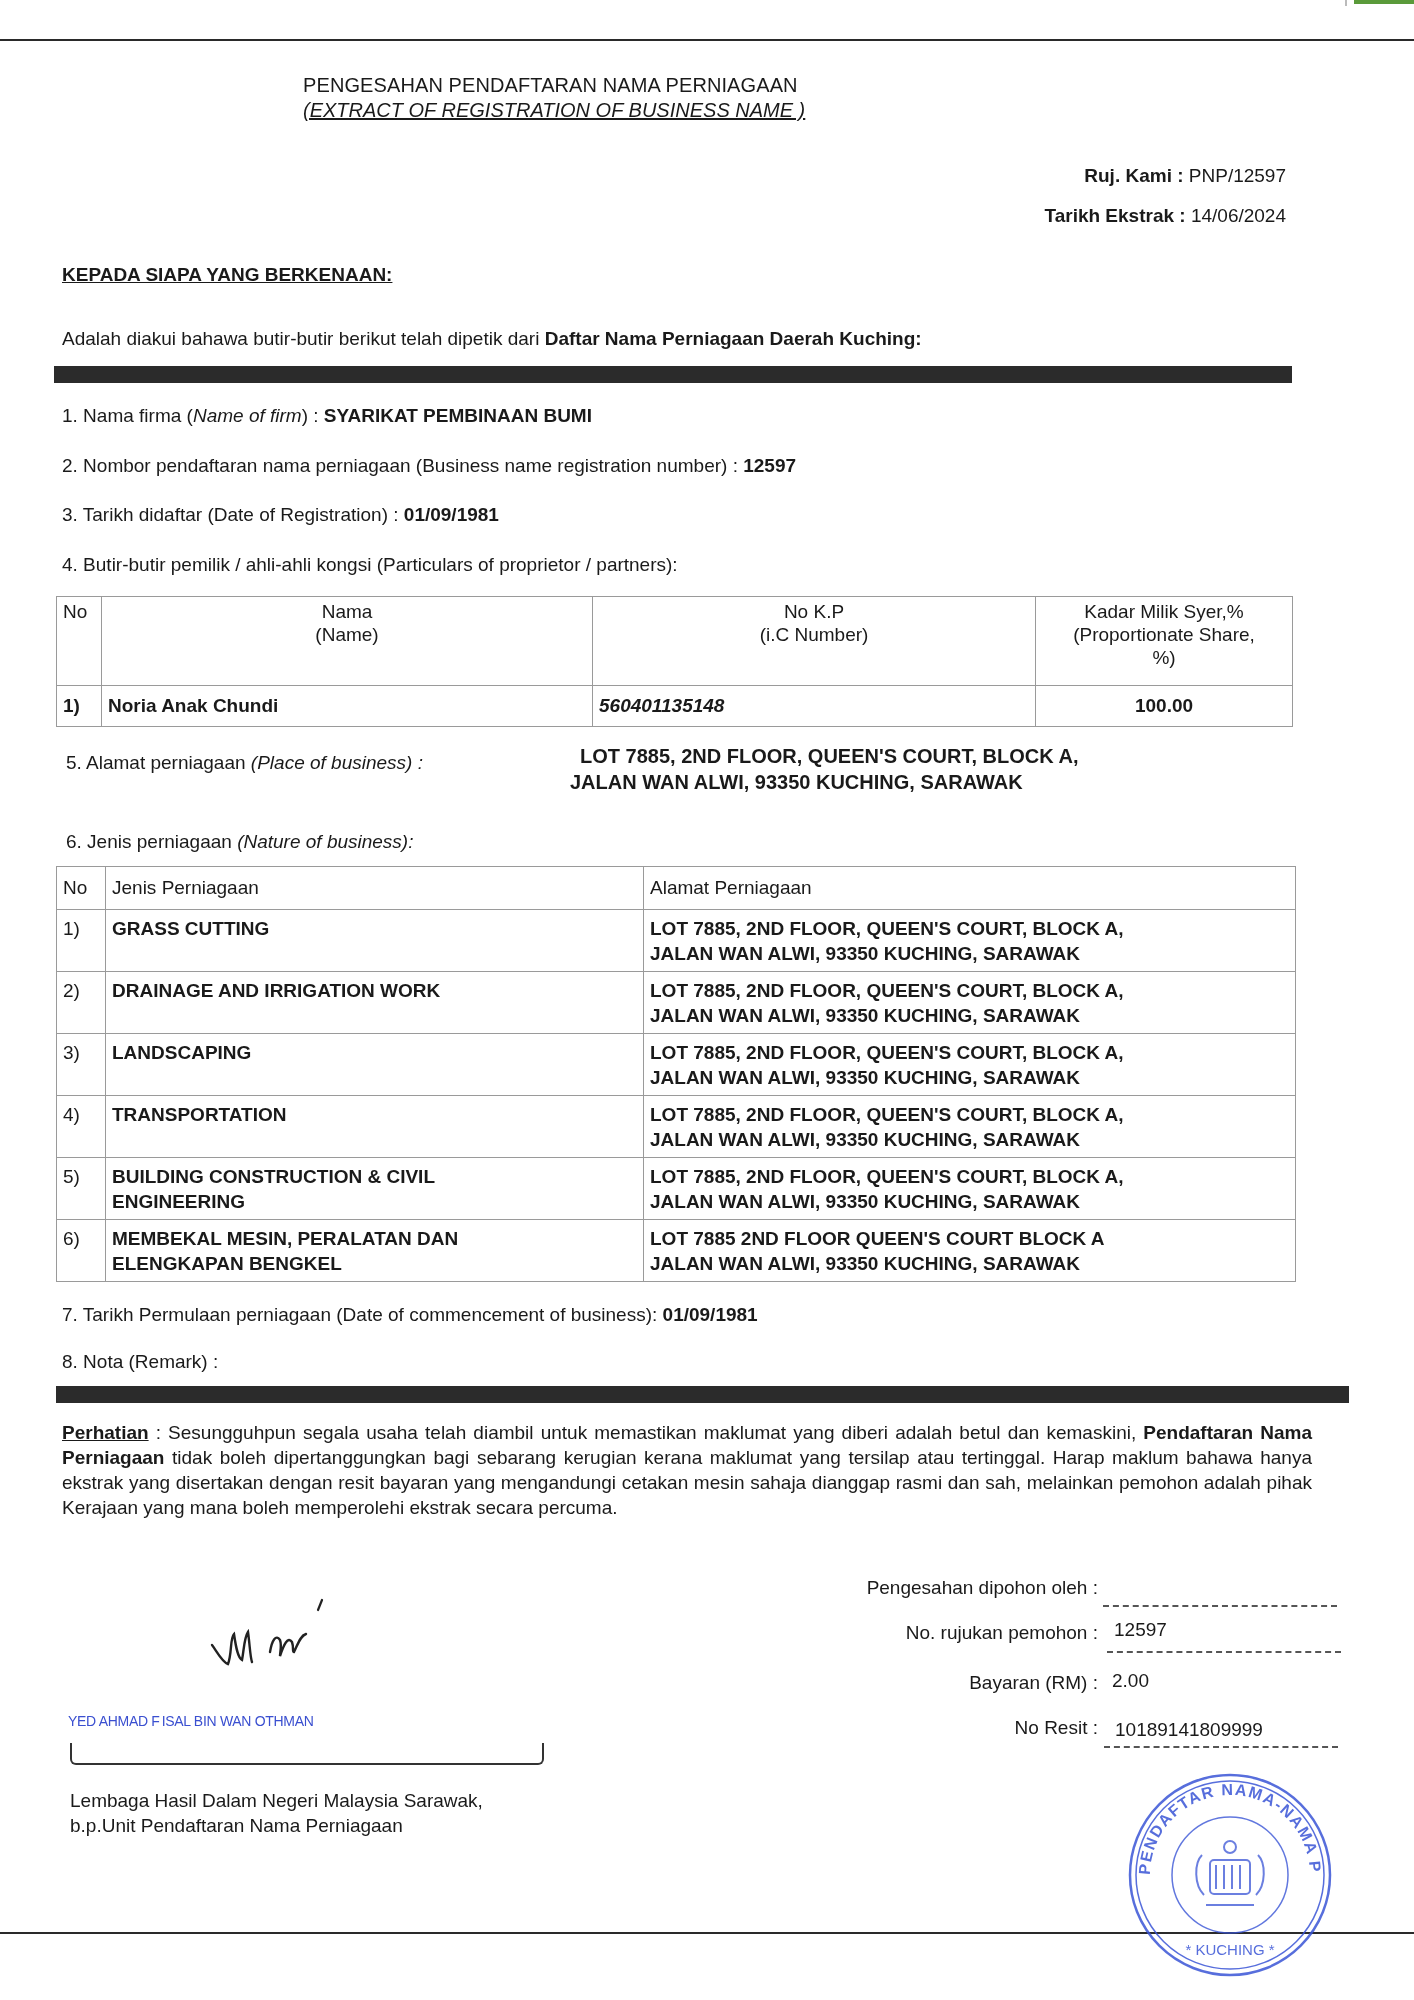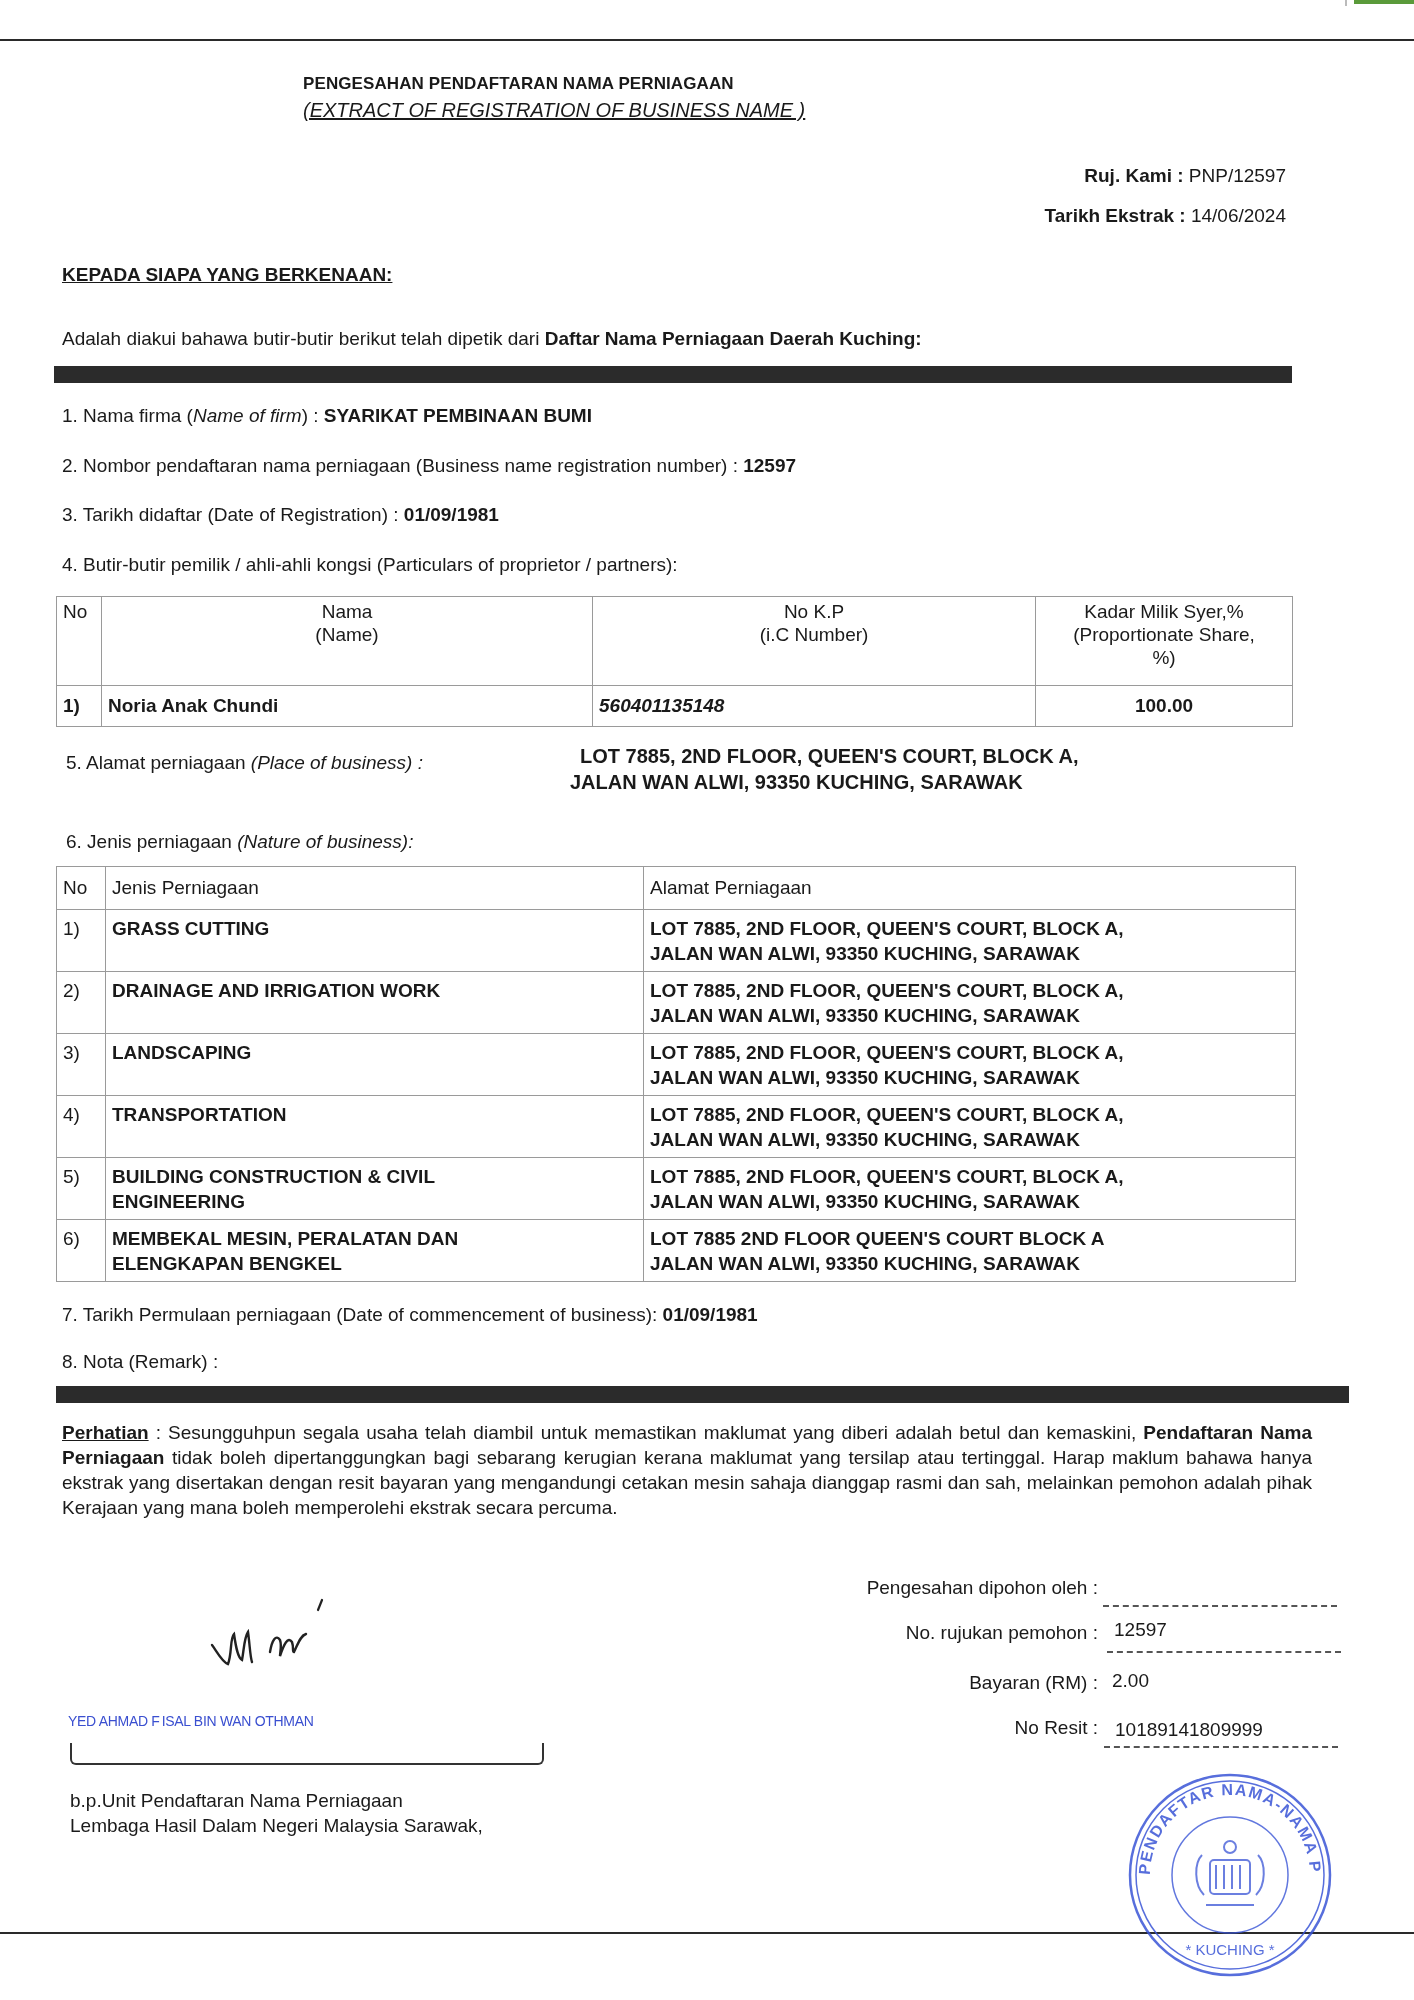--- a/index.html
+++ b/index.html
@@ -3,21 +3,21 @@
 <meta charset="utf-8">
 <style>
   html, body { margin:0; padding:0; }
   body { width:1414px; height:2000px; background:#fff; position:relative; overflow:hidden;
          font-family:"Liberation Sans", sans-serif; color:#1a1a1a; }
   .abs { position:absolute; }
   .hr-thin { position:absolute; height:2px; background:#2a2a2a; }
   .bar-thick { position:absolute; height:17px; background:#2b2b2b; }
   .corner-tab { position:absolute; top:0; right:0; width:60px; height:4px; background:#5a9a3a; }
   .corner-tick { position:absolute; top:0; right:67px; width:2px; height:6px; background:#bbb; }
-  .title { left:303px; top:74px; font-size:17px; font-weight:bold; letter-spacing:0.1px; }
+  .title { left:303px; top:74px; font-size:20px; font-weight:normal; letter-spacing:0.1px; }
   .subtitle { left:303px; top:99px; font-size:20px; font-style:italic; text-decoration:underline; }
   .ref { right:128px; font-size:19px; text-align:right; }
   .ref b { font-weight:bold; }
   .kepada { left:62px; top:264px; font-size:19px; font-weight:bold; text-decoration:underline; }
   .line { left:62px; font-size:19px; white-space:nowrap; }
   .line b { font-weight:bold; }
   .line i { font-style:italic; }
   table.grid { position:absolute; border-collapse:collapse; font-size:19px; }
   table.grid td { border:1.5px solid #9a9a9a; vertical-align:top; padding:3px 6px; }
   .t1 { left:56px; top:596px; width:1237px; }
@@ -224,22 +224,22 @@
 <svg class="abs" style="left:200px;top:1590px;" width="200" height="90" viewBox="0 0 200 90">
   <path d="M12,55 C16,60 22,72 28,74 C32,64 30,48 34,44 C36,58 38,68 42,70 C44,60 44,48 48,42 C50,56 50,66 52,72" fill="none" stroke="#222" stroke-width="2.4" stroke-linecap="round"></path>
   <path d="M70,62 C72,50 76,44 80,50 C82,56 80,62 80,66 C84,54 88,46 92,52 C94,58 92,62 94,62 C98,54 100,46 106,44" fill="none" stroke="#222" stroke-width="2.4" stroke-linecap="round"></path>
   <path d="M118,20 L122,10" fill="none" stroke="#222" stroke-width="2.2" stroke-linecap="round"></path>
 </svg>
 
 <div class="abs officer">YED AHMAD F ISAL BIN WAN OTHMAN</div>
 <div class="bracket"></div>
 
 <div class="abs footer">
+  <div>Lembaga Hasil Dalam Negeri Malaysia Sarawak,</div>
   <div>b.p.Unit Pendaftaran Nama Perniagaan</div>
-  <div>Lembaga Hasil Dalam Negeri Malaysia Sarawak,</div>
 </div>
 
 <div class="hr-thin" style="left:0;top:1932px;width:1414px;"></div>
 
 <svg class="stamp" viewBox="0 0 220 220">
   <defs>
     <path id="ringTop" d="M 30,110 A 80,80 0 1,1 190,110"></path>
     <path id="ringBottom" d="M 40,125 A 72,72 0 0,0 180,125"></path>
   </defs>
   <circle cx="110" cy="110" r="100" fill="none" stroke="#3a55d6" stroke-width="2.5" opacity="0.85"></circle>

